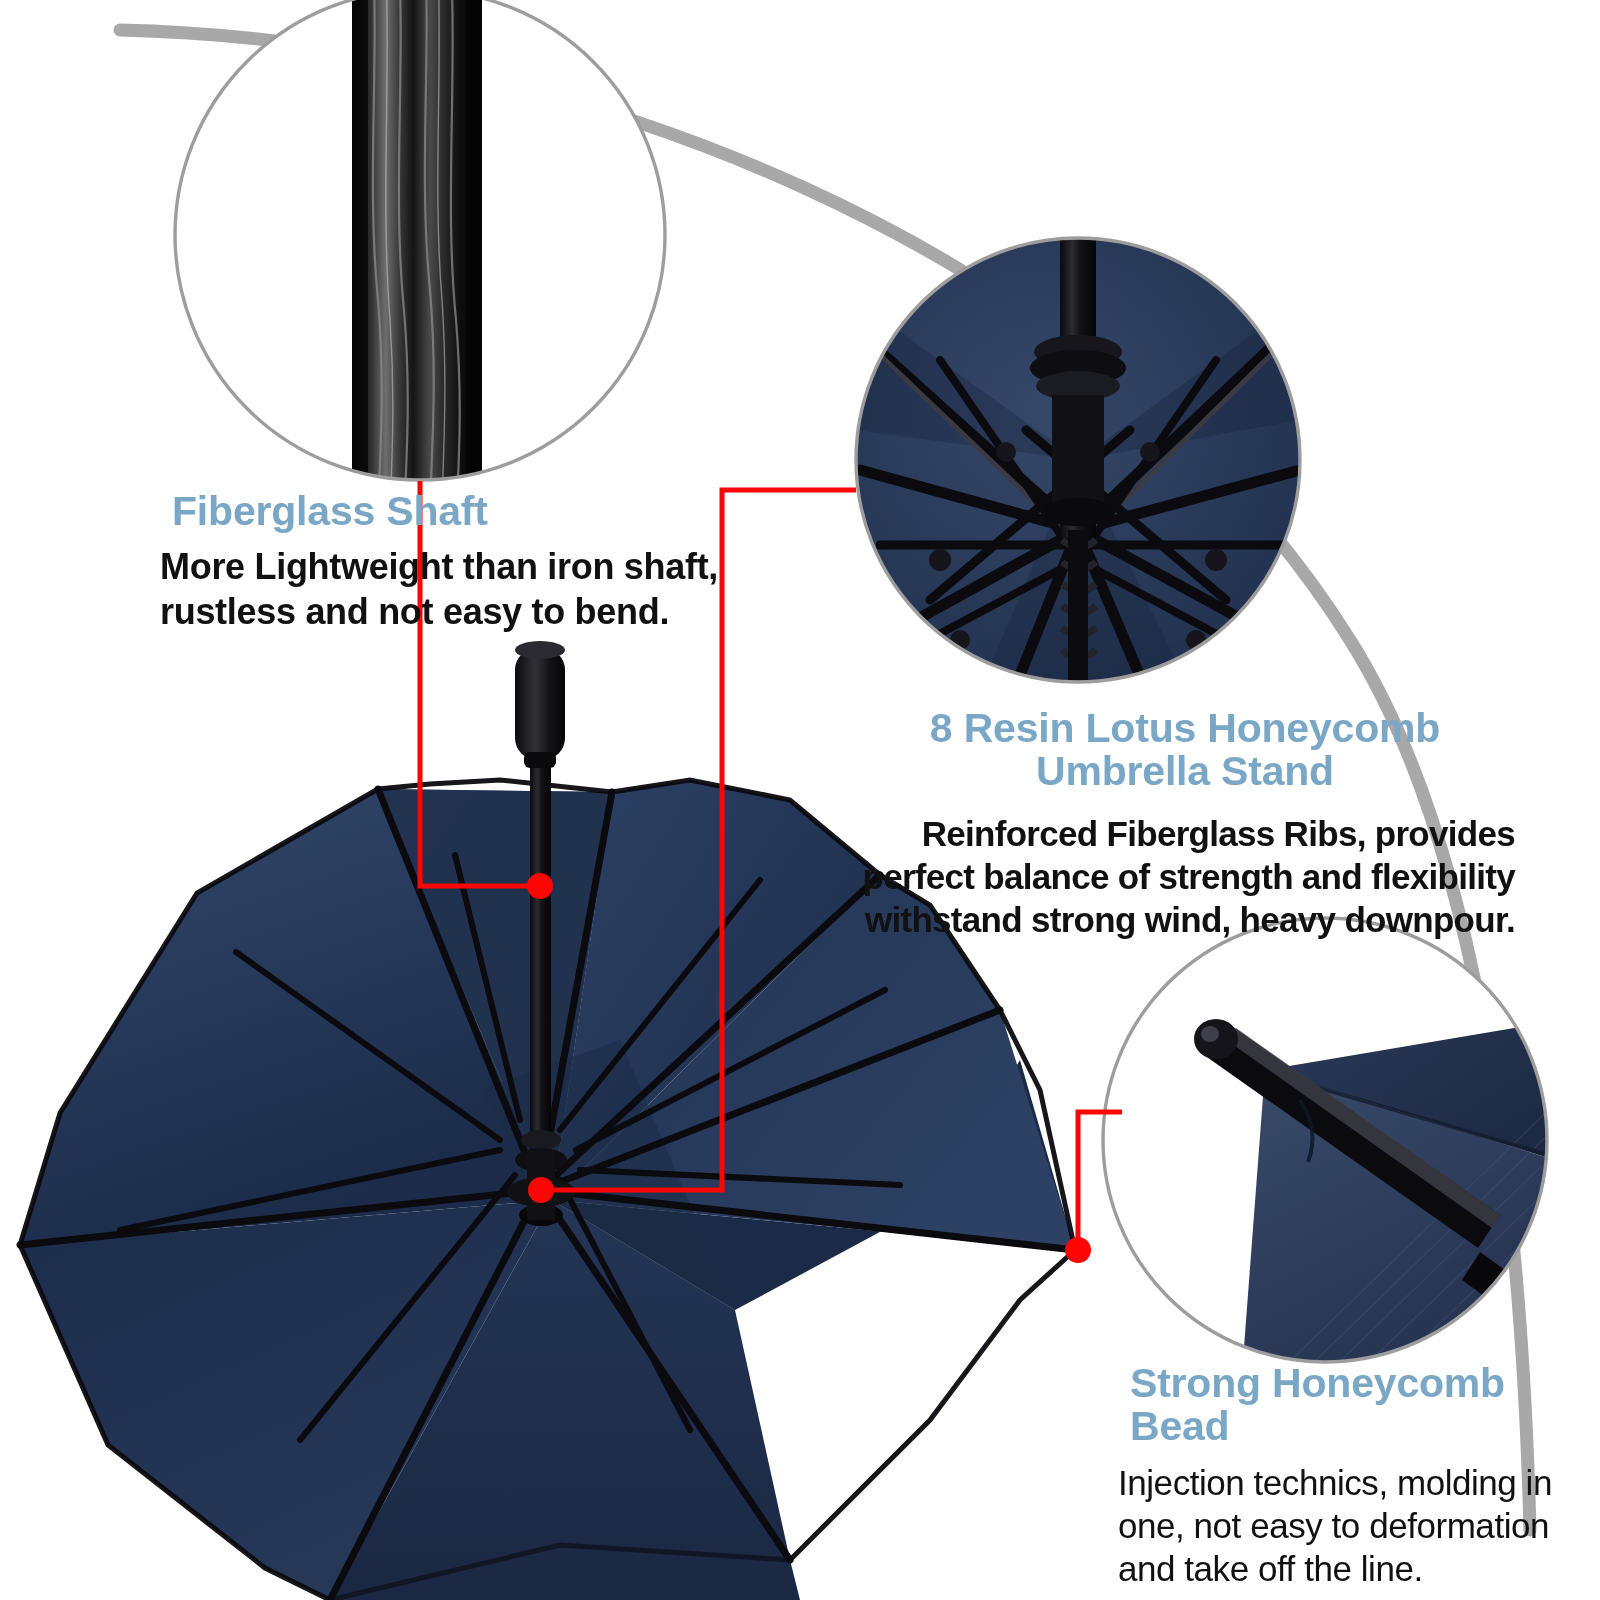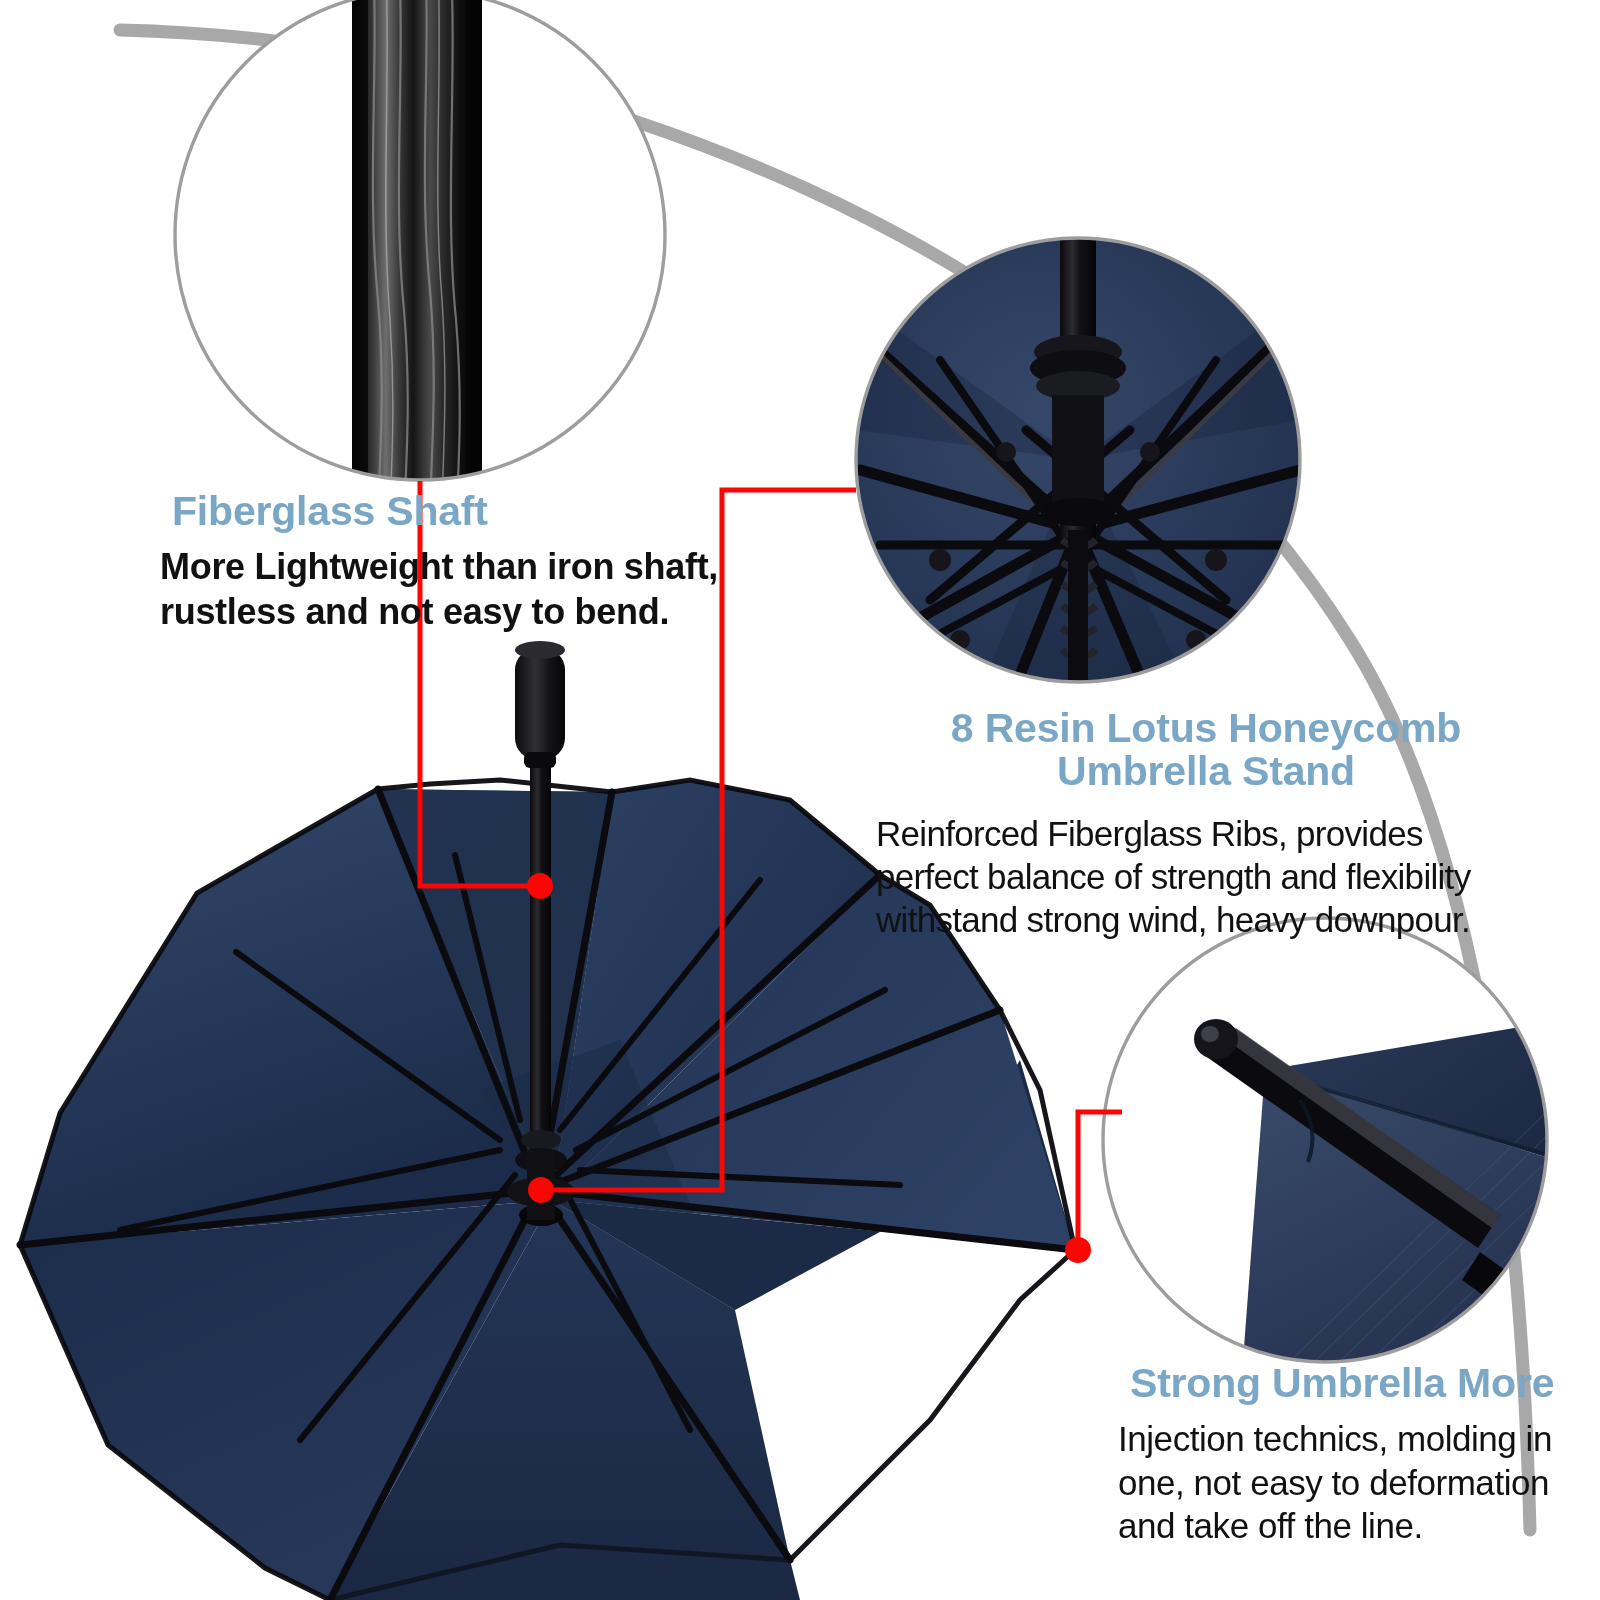--- a/index.html
+++ b/index.html
@@ -25,22 +25,22 @@
     font-size:36px;
     font-weight:normal;
     line-height:1.23;
     letter-spacing:-0.3px;
     white-space:pre-line;
     margin:0;
   }
   #blk-shaft{left:160px;top:478px;width:620px;}
   #blk-shaft .body-txt{margin-top:7px;font-weight:bold;}
 
-  #blk-stand{left:876px;top:695px;width:660px;text-align:center;}
-  #blk-stand .body-txt{margin-top:18px;text-align:left;letter-spacing:-0.7px;font-size:35px;}
+  #blk-stand{left:855px;top:695px;width:660px;text-align:center;}
+  #blk-stand .body-txt{margin-top:18px;text-align:right;letter-spacing:-0.7px;font-size:35px;font-weight:bold;}
 
   #blk-bead{left:1118px;top:1350px;width:470px;}
   #blk-bead .body-txt{margin-top:12px;letter-spacing:-0.45px;font-size:35px;}
 </style>
 </head>
 <body>
 
 <div id="stage">
 
   <svg class="layer" viewBox="0 0 1600 1600" xmlns="http://www.w3.org/2000/svg">
@@ -316,19 +316,19 @@
 
   <div class="block" id="blk-stand">
     <p class="heading">8 Resin Lotus Honeycomb
 Umbrella Stand</p>
     <p class="body-txt">Reinforced Fiberglass Ribs, provides
 perfect balance of strength and flexibility
 withstand strong wind, heavy downpour.</p>
   </div>
 
   <div class="block" id="blk-bead">
-    <p class="heading">Strong Umbrella More</p>
+    <p class="heading">Strong Honeycomb Bead</p>
     <p class="body-txt">Injection technics, molding in
 one, not easy to deformation
 and take off the line.</p>
   </div>
 
 </div>
 
 </body></html>

